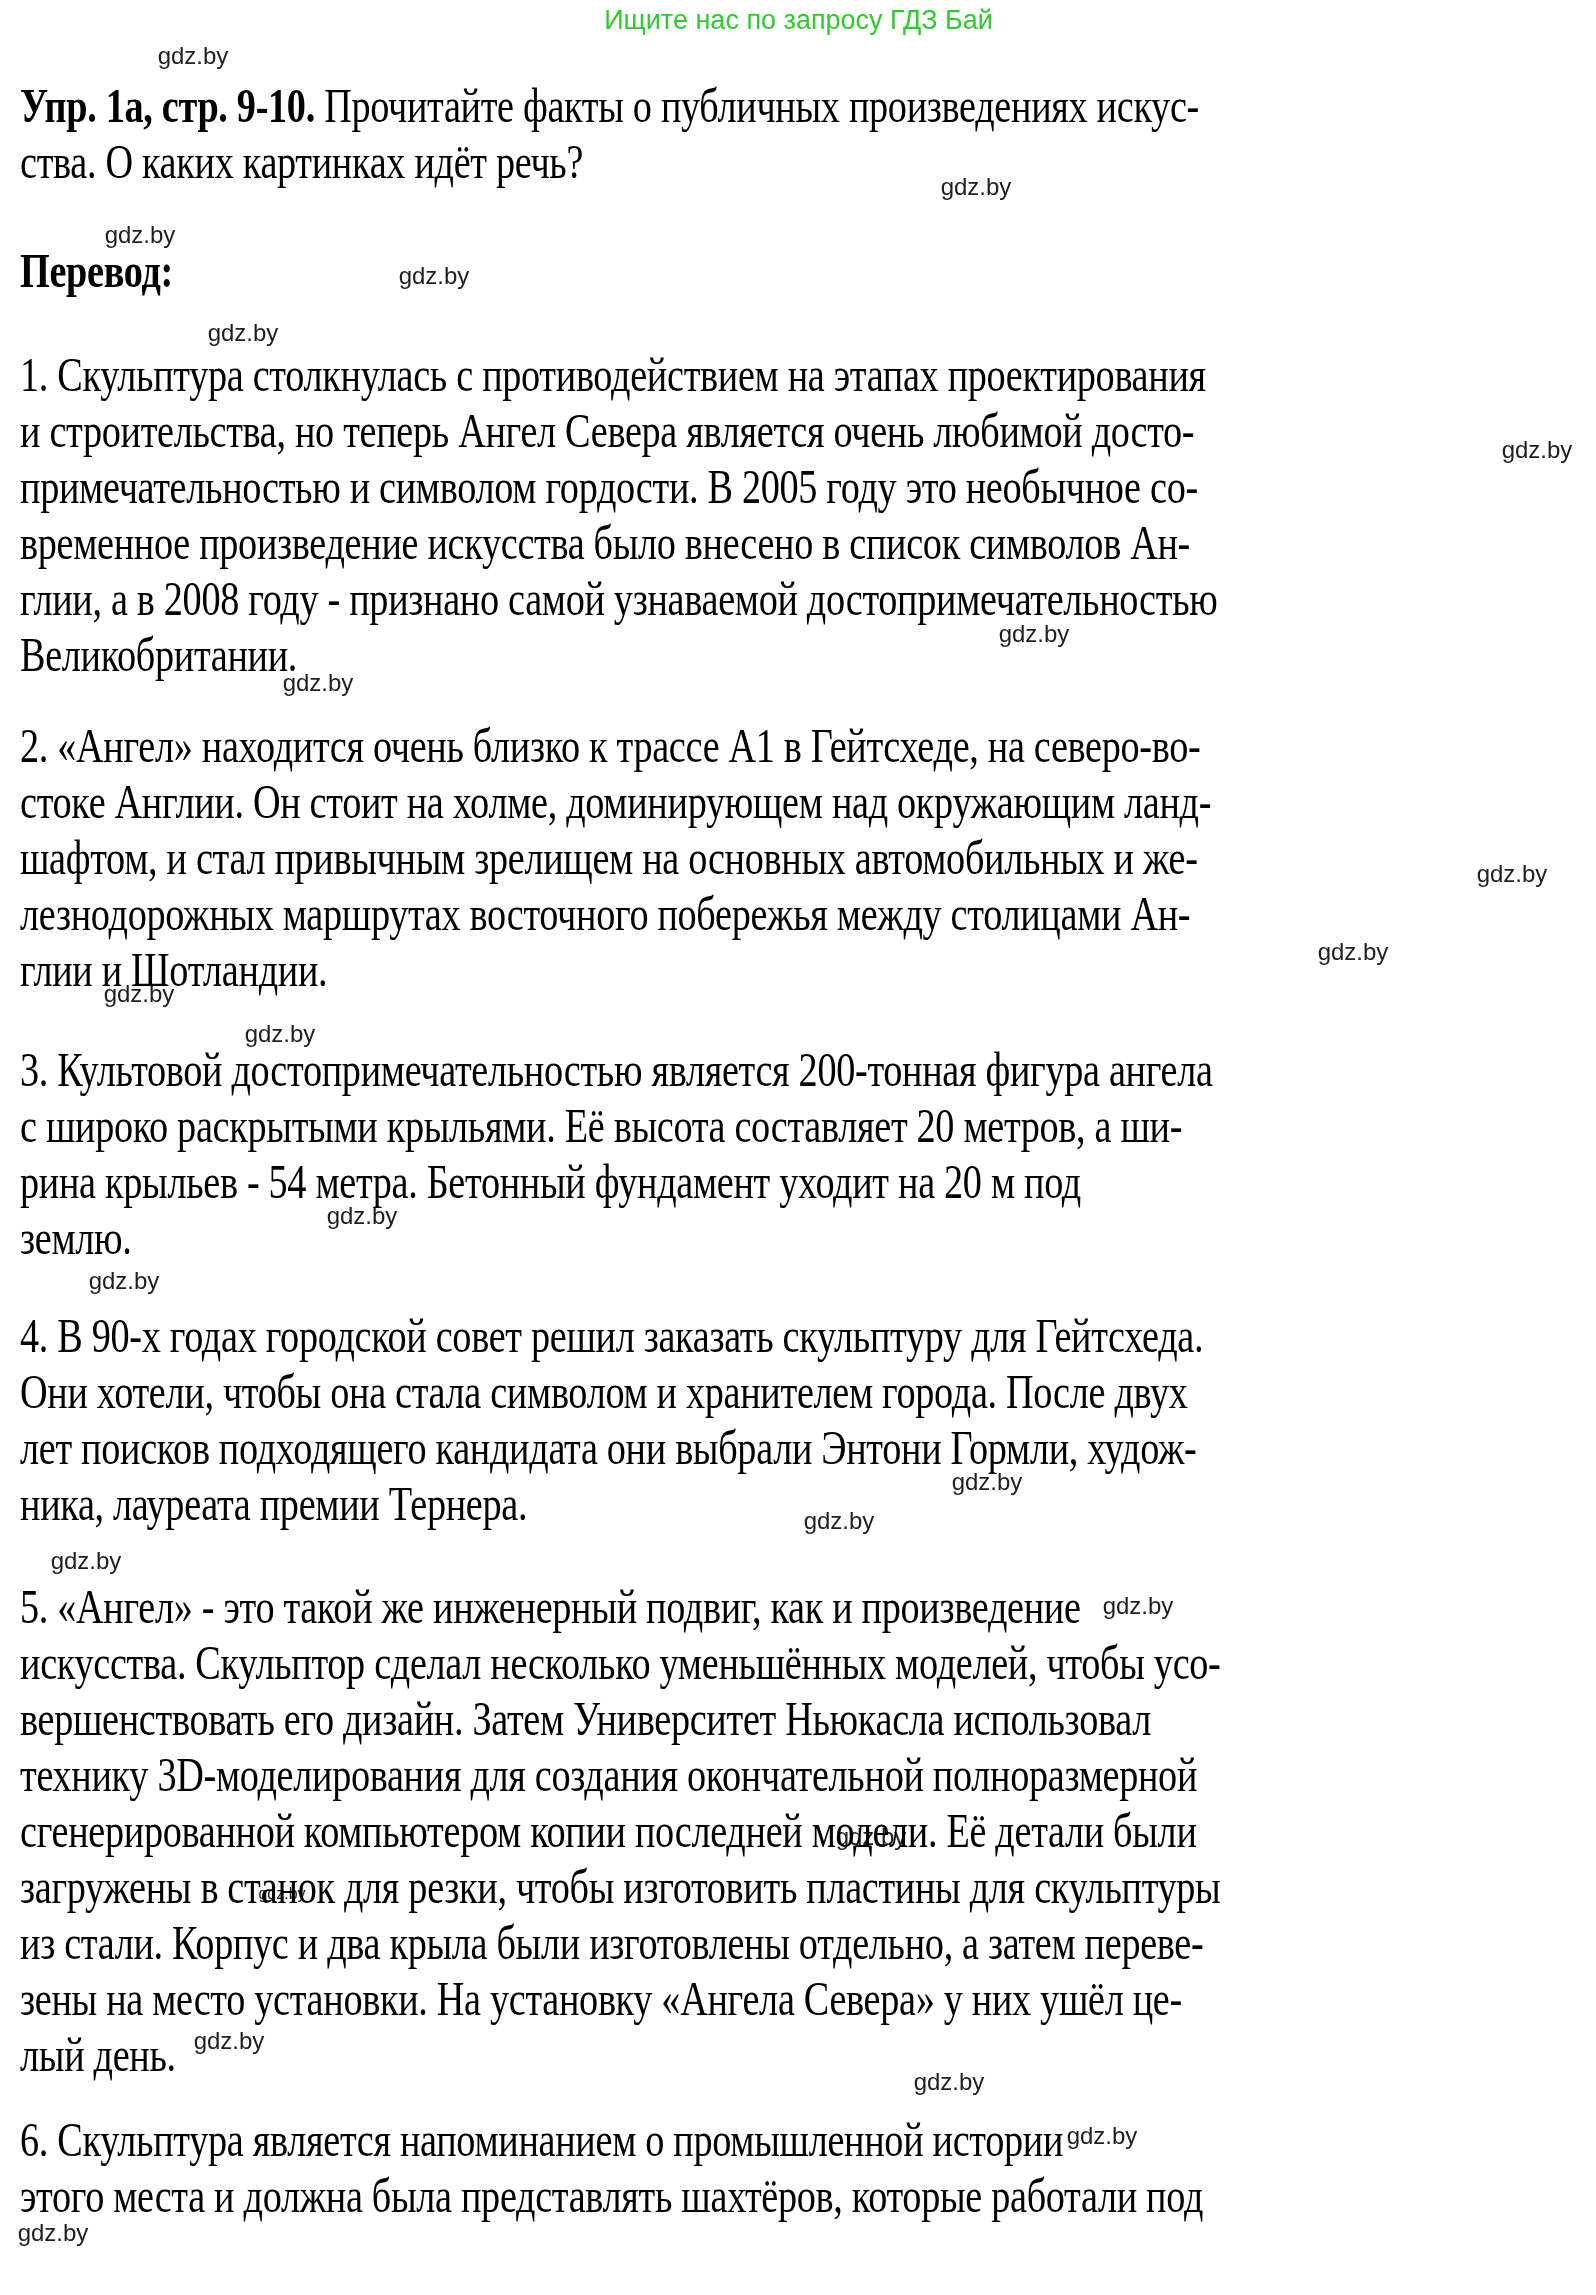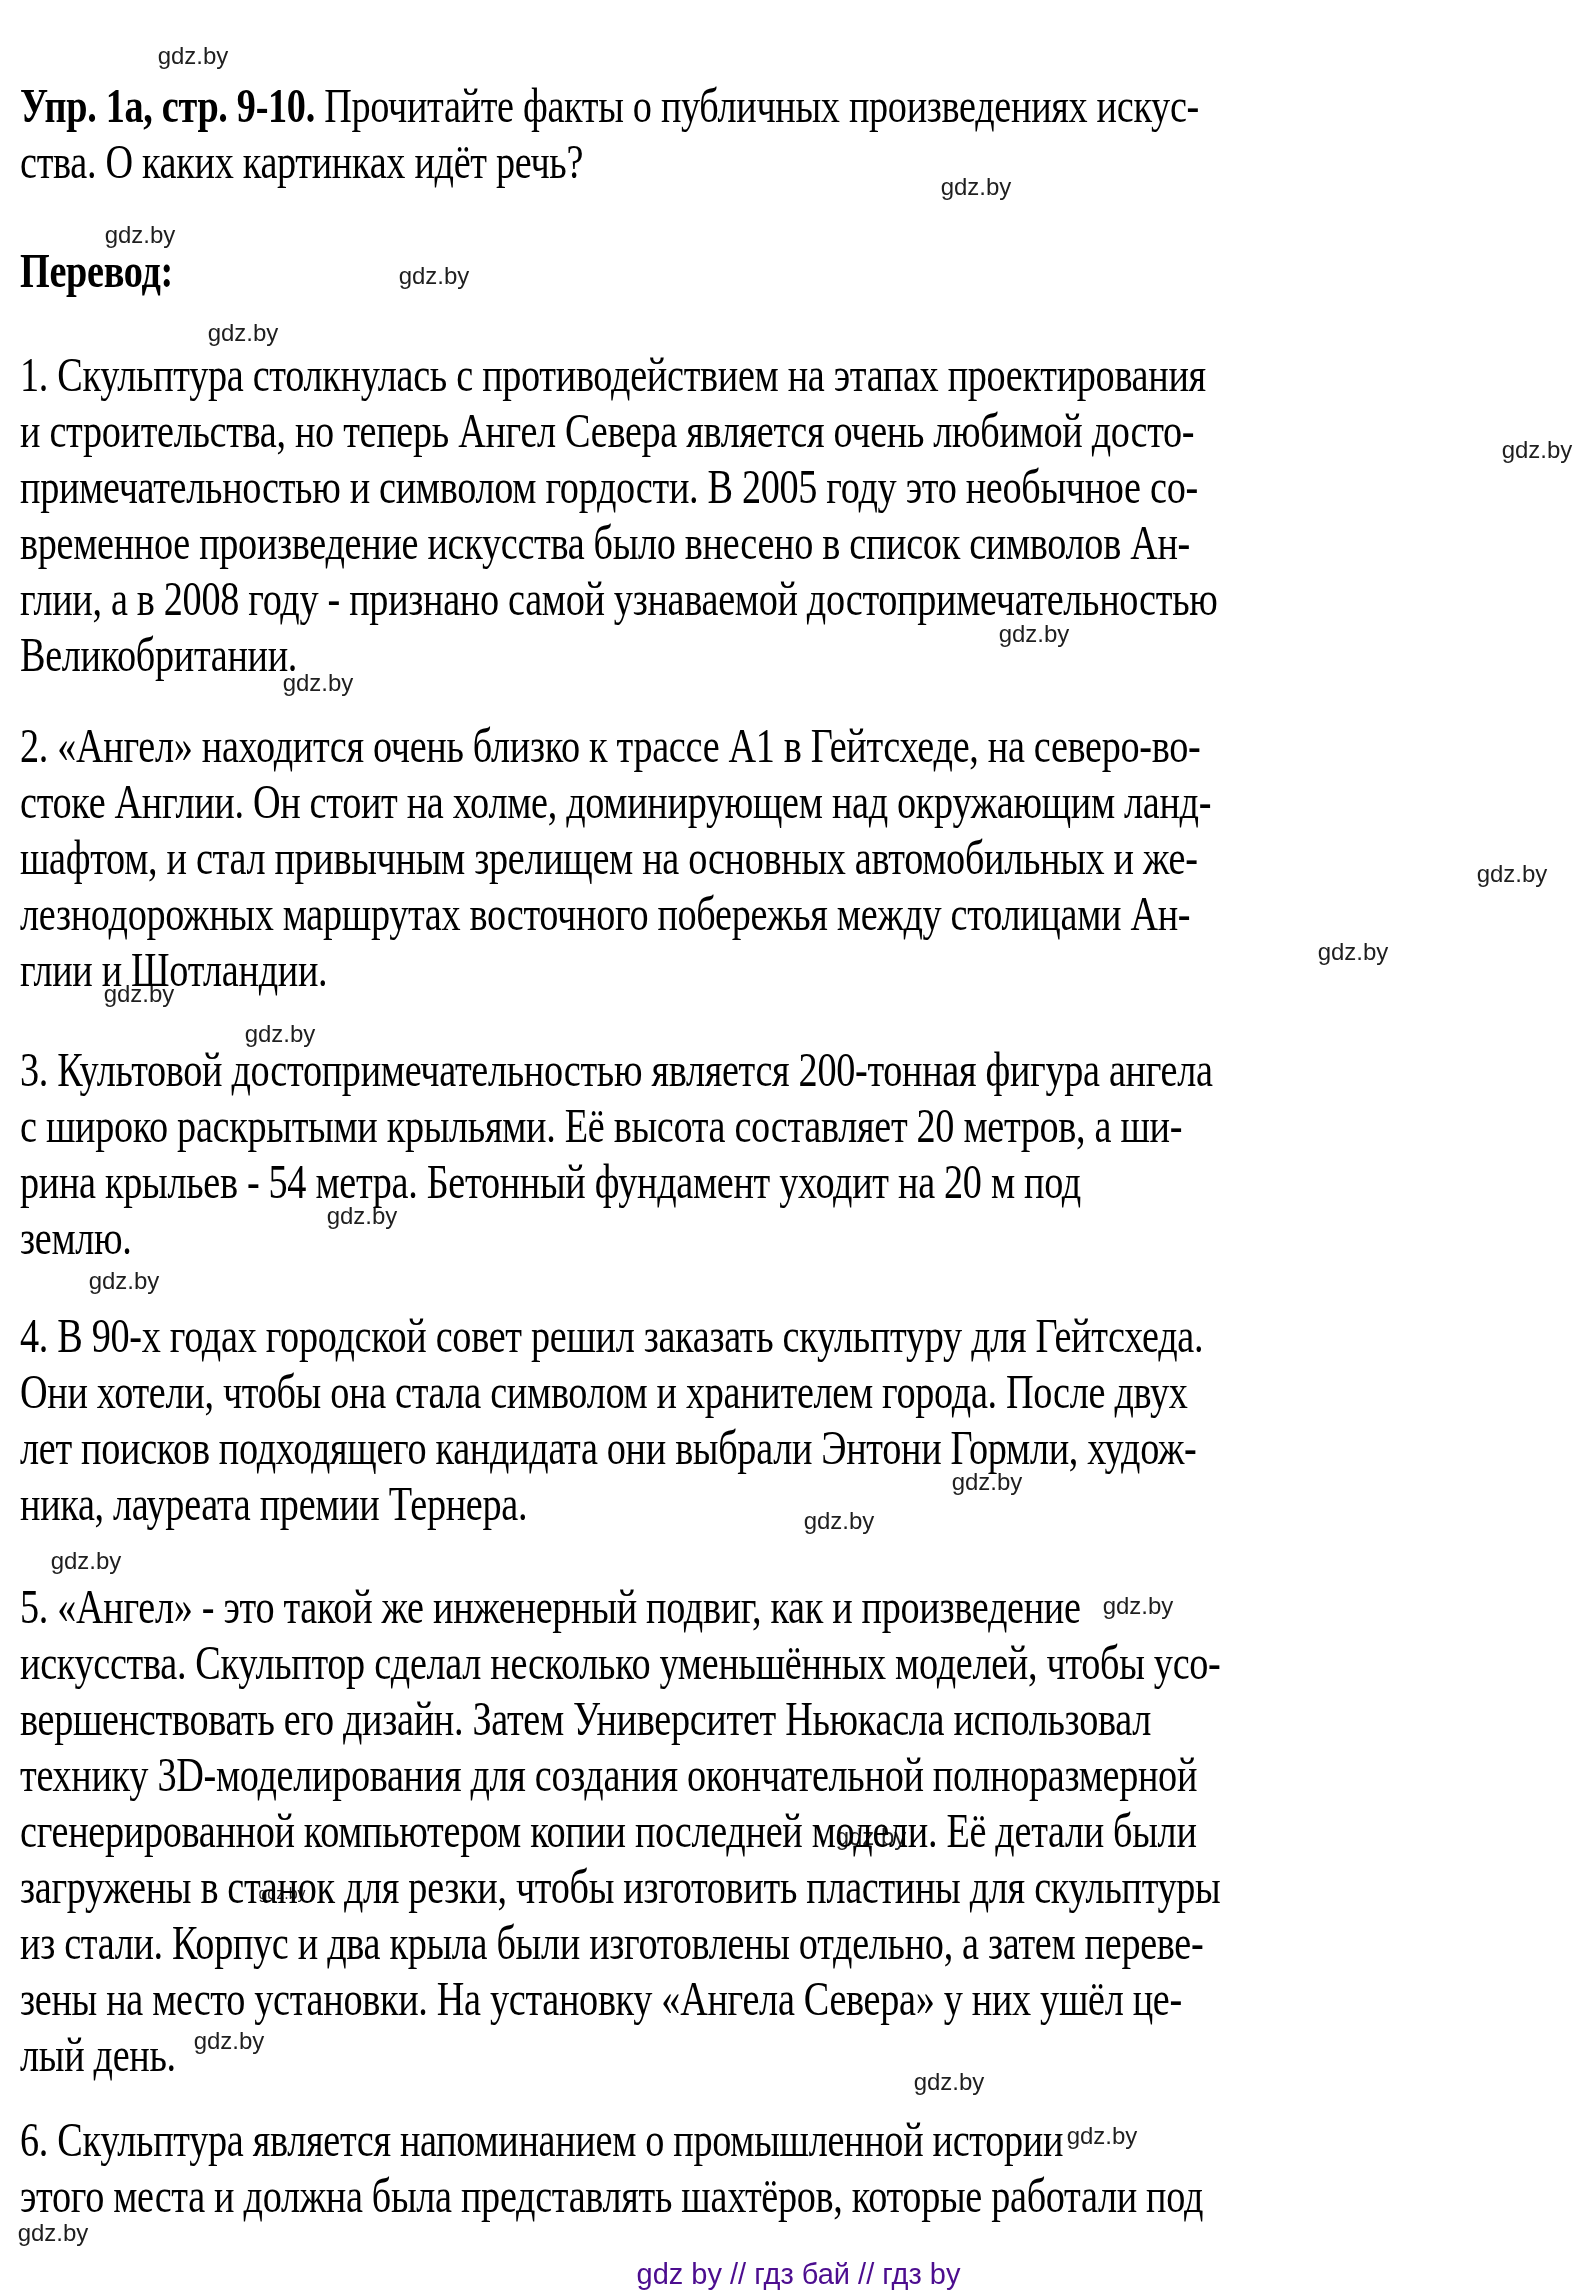--- a/index.html
+++ b/index.html
@@ -45,20 +45,21 @@
     font-family:"Liberation Sans", sans-serif;
     font-size:29px;color:#4c0d8f;
     white-space:nowrap;
   }
 </style>
 </head>
 <body>
 
 <div class="page">
 
+  <div class="green-header">Ищите нас по запросу ГДЗ Бай</div>
 
   <span class="wm" style="left:193px;top:56px;">gdz.by</span>
   <span class="wm" style="left:976px;top:187px;">gdz.by</span>
   <span class="wm" style="left:140px;top:235px;">gdz.by</span>
   <span class="wm" style="left:434px;top:276px;">gdz.by</span>
   <span class="wm" style="left:243px;top:333px;">gdz.by</span>
   <span class="wm" style="left:1537px;top:450px;">gdz.by</span>
   <span class="wm" style="left:1034px;top:634px;">gdz.by</span>
   <span class="wm" style="left:318px;top:683px;">gdz.by</span>
   <span class="wm" style="left:1512px;top:874px;">gdz.by</span>
@@ -126,16 +127,15 @@
     <span class="line">из стали. Корпус и два крыла были изготовлены отдельно, а затем переве-</span>
     <span class="line">зены на место установки. На установку «Ангела Севера» у них ушёл це-</span>
     <span class="line">лый день.</span>
   </div>
 
   <div class="textblock" style="top:2112px;">
     <span class="line">6. Скульптура является напоминанием о промышленной истории</span>
     <span class="line">этого места и должна была представлять шахтёров, которые работали под</span>
   </div>
 
-  <div class="footer">gdz by  //  гдз бай  //  гдз by</div>
 
 </div>
 
 
 </body></html>

